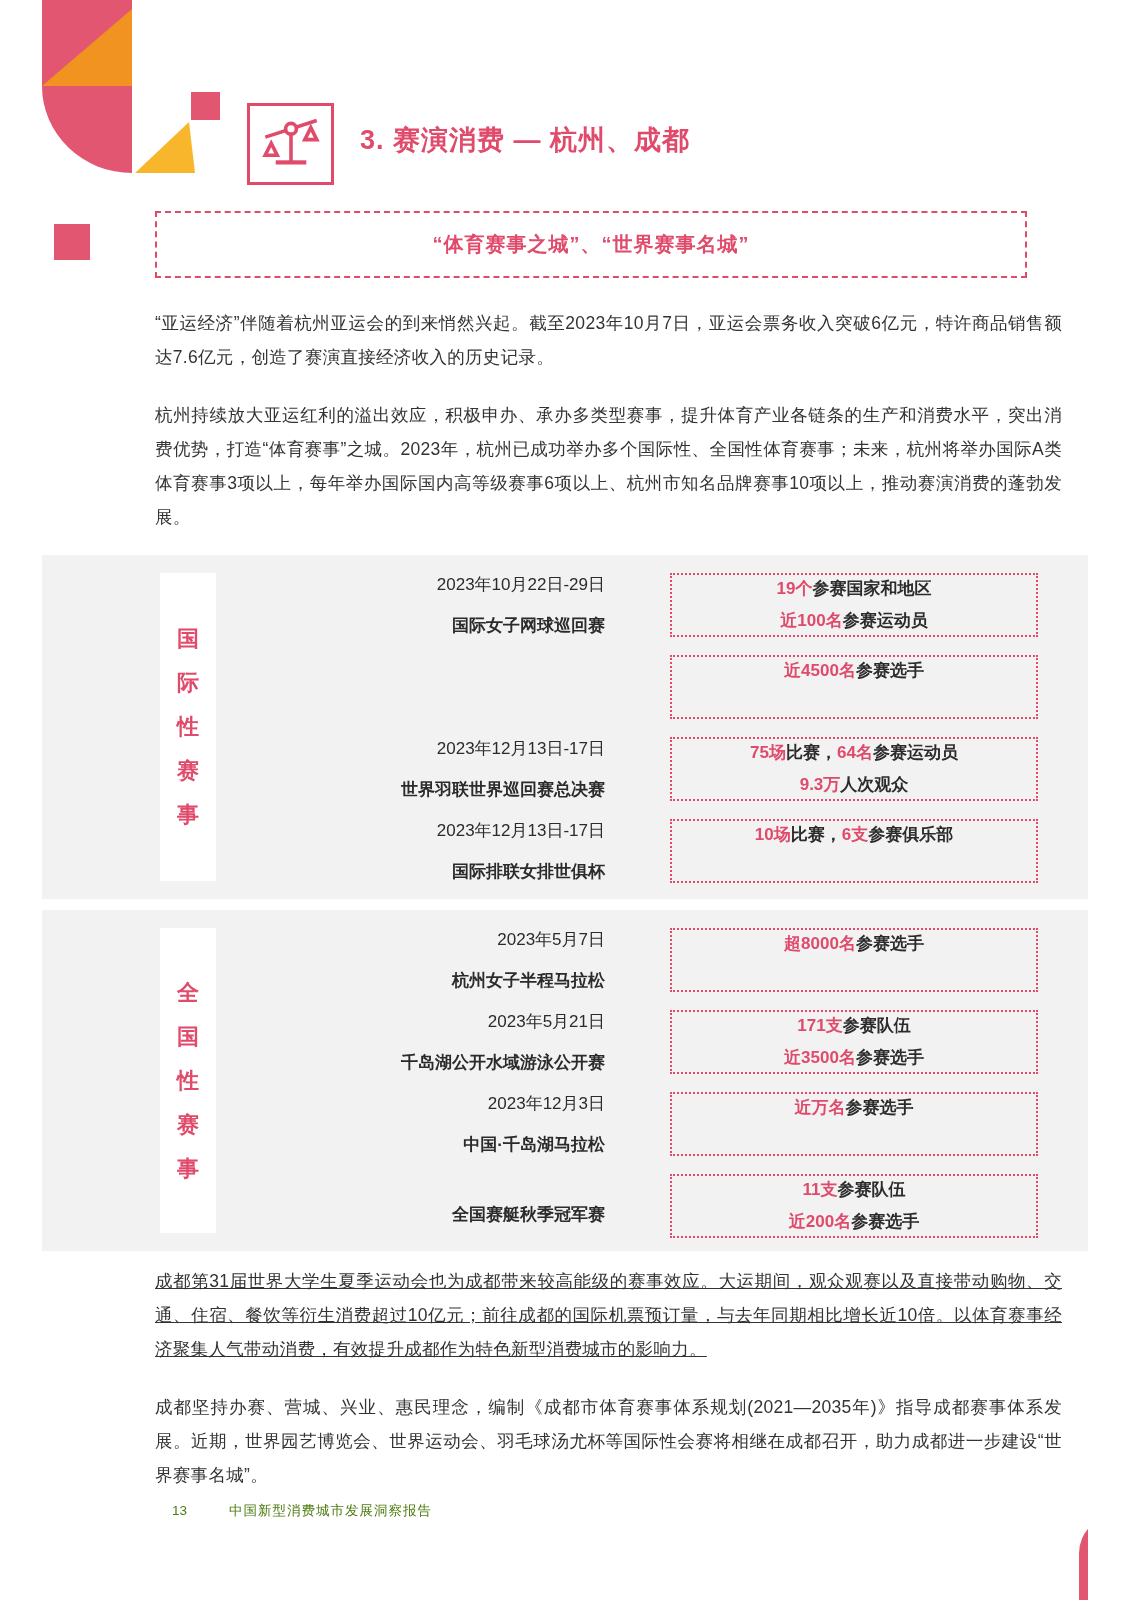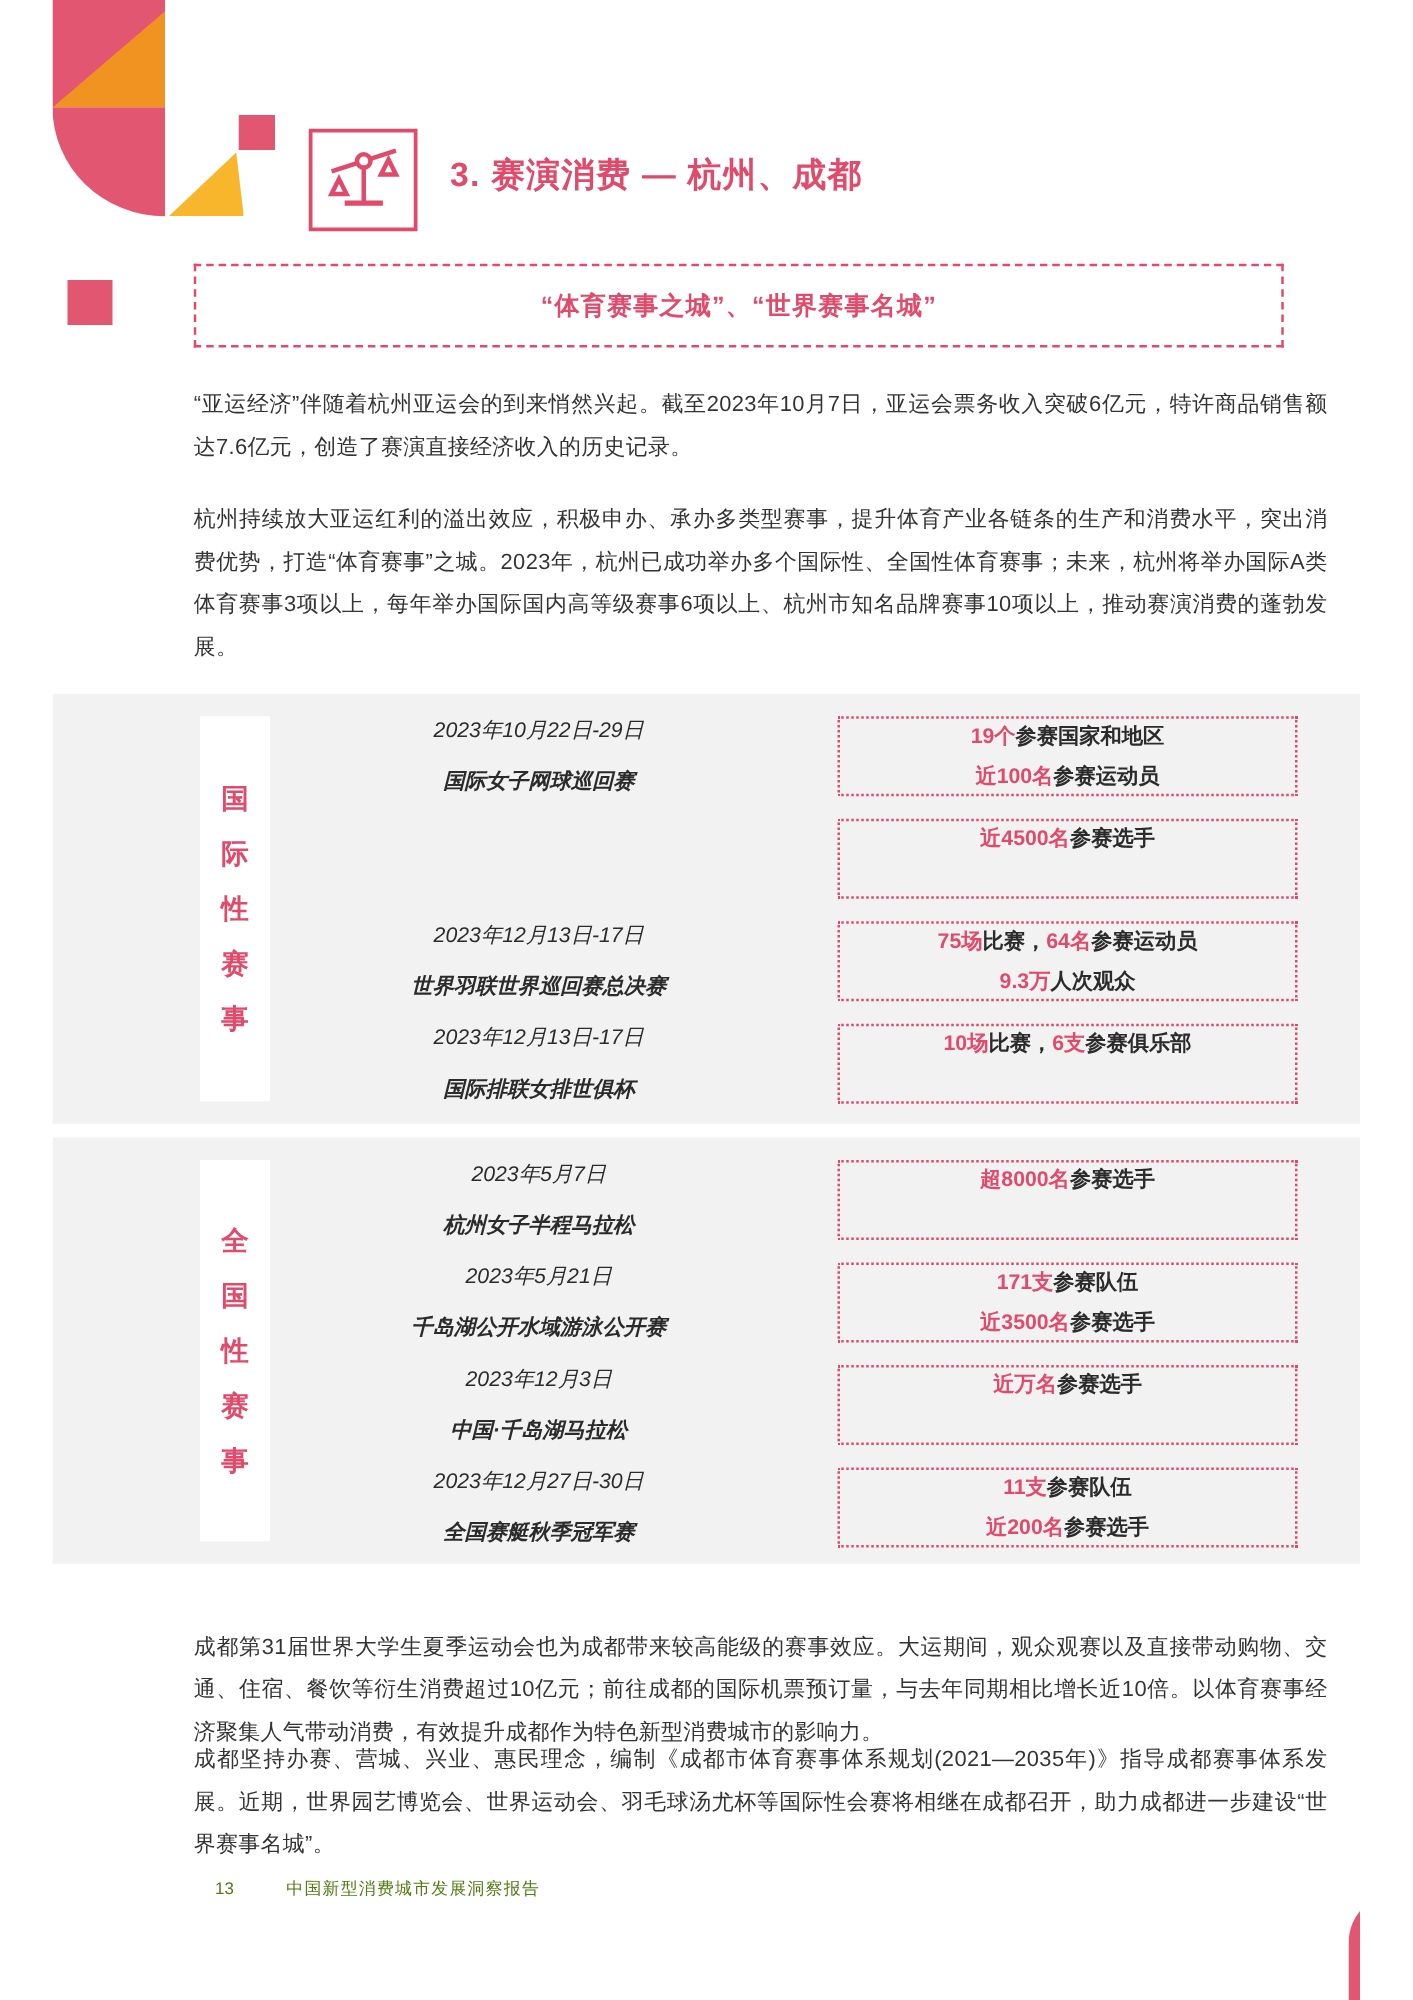--- a/index.html
+++ b/index.html
@@ -47,34 +47,34 @@
   
   .banner{position:absolute;left:113px;top:211px;width:872px;height:67px;
     border:2px dashed var(--pink);display:flex;align-items:center;justify-content:center;}
   .banner-text{font-size:20px;font-weight:bold;color:var(--pink);letter-spacing:1px;}
 
   
   .para{position:absolute;left:113px;width:907px;font-size:17.5px;line-height:34px;
     color:var(--body-text);text-align:justify;letter-spacing:0.3px;}
   .para-1{top:306px;}
   .para-2{top:398px;}
-  .para-3{top:1300px;}
+  .para-3{top:1264px;text-decoration:underline;}
   .para-4{top:1390px;}
 
   
   .event-section{position:absolute;left:0;width:1130px;background:var(--section-bg);}
   .sec-0{top:555px;height:344px;}
   .sec-1{top:910px;height:341px;}
   .section-label{position:absolute;left:118px;top:18px;bottom:18px;width:56px;background:#fff;
     display:flex;flex-direction:column;align-items:center;justify-content:center;gap:14px;
     color:var(--pink);font-size:22px;font-weight:bold;}
   .rows{position:absolute;left:0;right:0;top:18px;display:flex;flex-direction:column;gap:18px;}
   .event-row{position:relative;height:64px;}
-  .event-info{position:absolute;left:234px;width:310px;top:50%;transform:translateY(-50%);
-    text-align:center;color:#2b2b2b;font-style:italic;}
+  .event-info{position:absolute;left:253px;width:310px;top:50%;transform:translateY(-50%);
+    text-align:right;color:#2b2b2b;}
   .event-date{font-size:17px;line-height:24px;}
   .event-name{font-size:17px;font-weight:bold;line-height:24px;margin-top:17px;}
   .stat-box{position:absolute;left:628px;width:368px;top:0;height:100%;
     border:2px dotted var(--pink);display:flex;flex-direction:column;
     align-items:center;justify-content:space-between;background:transparent;}
   .stat-line{font-size:17px;font-weight:bold;color:#2b2b2b;line-height:28px;text-align:center;}
   .stat-line .hl{color:var(--pink);}
 
   
   .footer{position:absolute;left:130px;top:1502px;display:flex;align-items:baseline;
@@ -192,21 +192,20 @@
           <div class="event-info">
             <div class="event-date">2023年12月3日</div>
             <div class="event-name">中国·千岛湖马拉松</div>
           </div>
           <div class="stat-box">
             <div class="stat-line"><span class="hl">近万名</span><span>参赛选手</span></div>
           </div>
         </div>
         <div class="event-row">
           <div class="event-info">
-            <div class="event-date">2023年12月27日-30日</div>
             <div class="event-name">全国赛艇秋季冠军赛</div>
           </div>
           <div class="stat-box">
             <div class="stat-line"><span class="hl">11支</span><span>参赛队伍</span></div>
             <div class="stat-line"><span class="hl">近200名</span><span>参赛选手</span></div>
           </div>
         </div>
       </div>
   </section>
 

